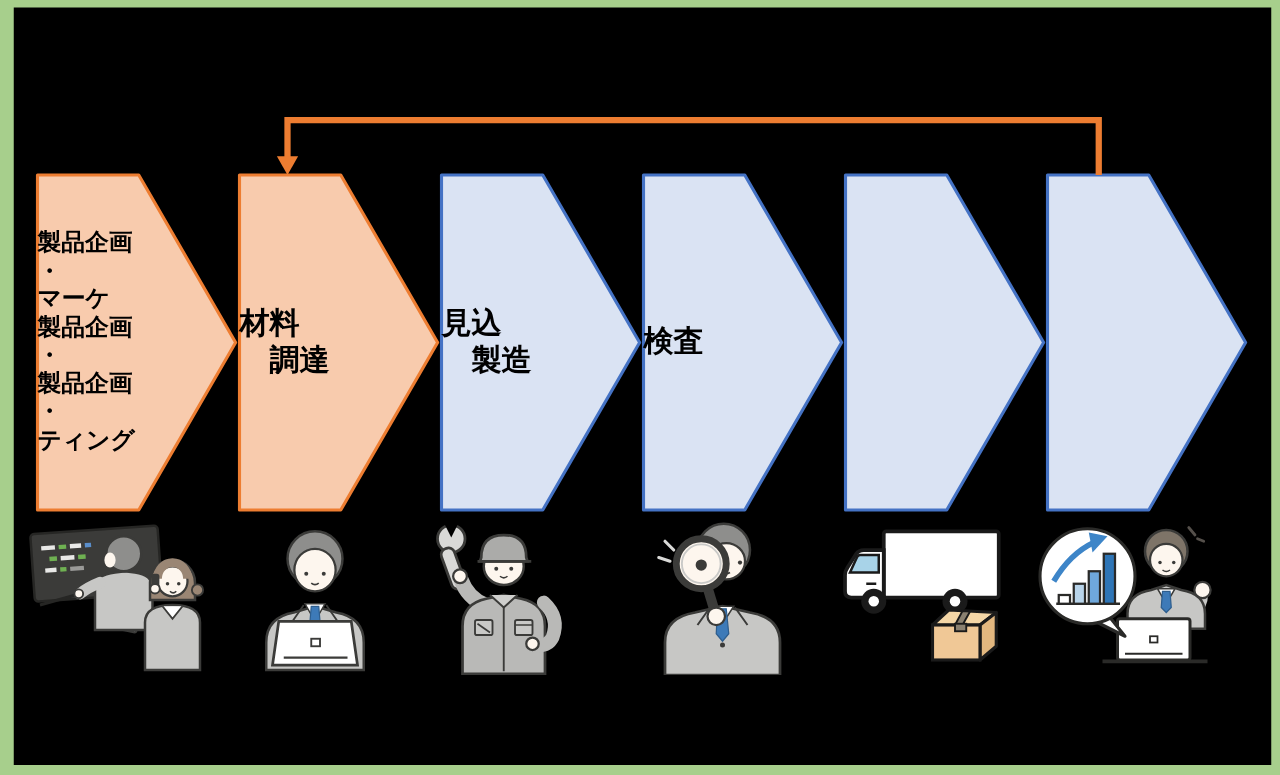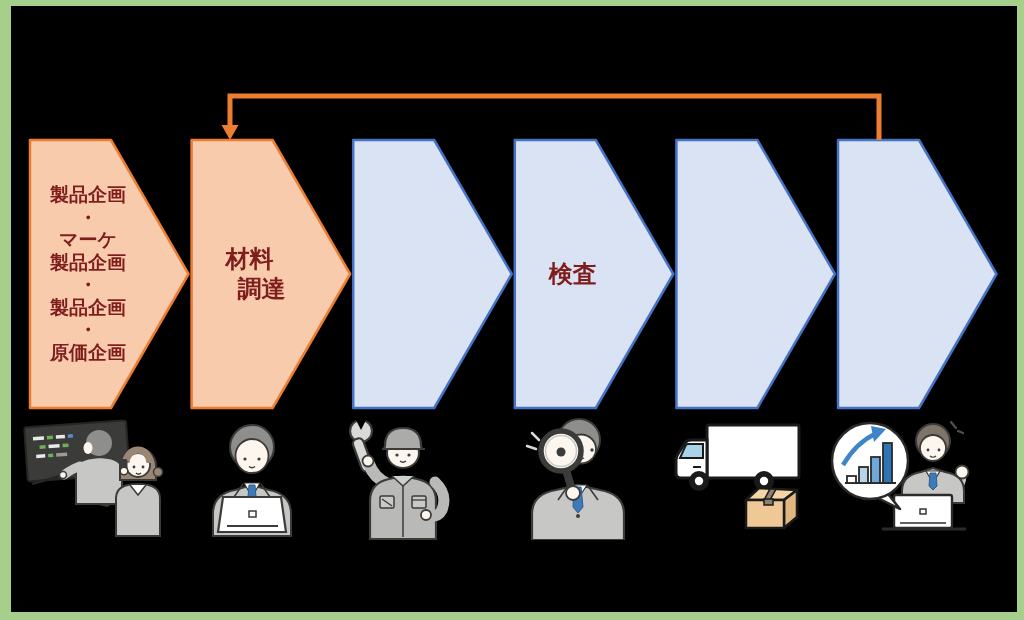--- a/index.html
+++ b/index.html
@@ -1,22 +1,22 @@
 <!DOCTYPE html>
 <html><head>
 <meta charset="utf-8">
 <style>
   html,body{margin:0;padding:0;width:1024px;height:620px;overflow:hidden;
     font-family:"Liberation Sans","DejaVu Sans",sans-serif;}
   .frame{position:absolute;left:0;top:0;width:1024px;height:620px;background:#A7CF8C;}
   .canvas{position:absolute;left:11px;top:6px;right:7px;bottom:8px;background:#000000;}
   .layer{position:absolute;left:0;top:0;}
   .step-label{position:absolute;top:140px;width:116px;height:268px;
-    display:flex;flex-direction:column;align-items:center;justify-content:center;
-    color:#7f1d1d;font-weight:700;pointer-events:none;}
+    display:flex;flex-direction:column;align-items:flex-start;justify-content:center;
+    color:#000000;font-weight:700;pointer-events:none;}
   .step-label span{display:block;text-align:center;white-space:pre;}
   .s0 span{font-size:19px;line-height:22.5px;}
   .s1 span,.s2 span,.s3 span,.s4 span,.s5 span{font-size:24px;line-height:30px;}
   .illus{position:absolute;}
 </style>
 </head>
 <body>
 
 <div class="frame">
   <div class="canvas"></div>
@@ -35,25 +35,29 @@
   </svg>
 
   <div class="step-label s0" style="left:30px">
     <span>製品企画</span>
     <span>・</span>
     <span>マーケ</span>
     <span>製品企画</span>
     <span>・</span>
     <span>製品企画</span>
     <span>・</span>
-    <span>原価企画</span>
+    <span>ティング</span>
   </div>
   <div class="step-label s1" style="left:191.6px">
     <span>材料</span>
     <span>　調達</span>
+  </div>
+  <div class="step-label s2" style="left:353.2px">
+    <span>見込</span>
+    <span>　製造</span>
   </div>
   <div class="step-label s3" style="left:514.8px">
     <span>検査</span>
   </div>
 
   <svg class="illus" style="left:20px;top:418px" width="150" height="120" viewBox="0 0 150 120">
     <g transform="rotate(-4 55 34)">
       <rect x="6" y="6" width="102" height="54" rx="3" fill="#3B3B39" stroke="#262624" stroke-width="2"></rect>
       <rect x="14" y="16" width="11" height="3.5" fill="#E9E9E7"></rect>
       <rect x="28" y="16" width="6" height="3.5" fill="#6FB152"></rect>

